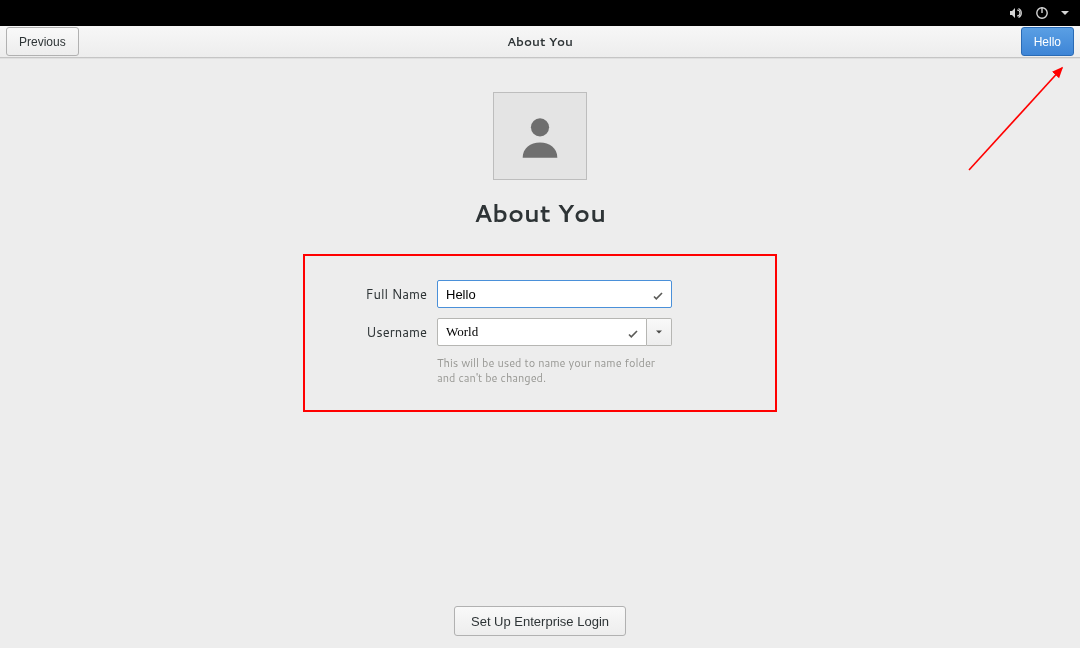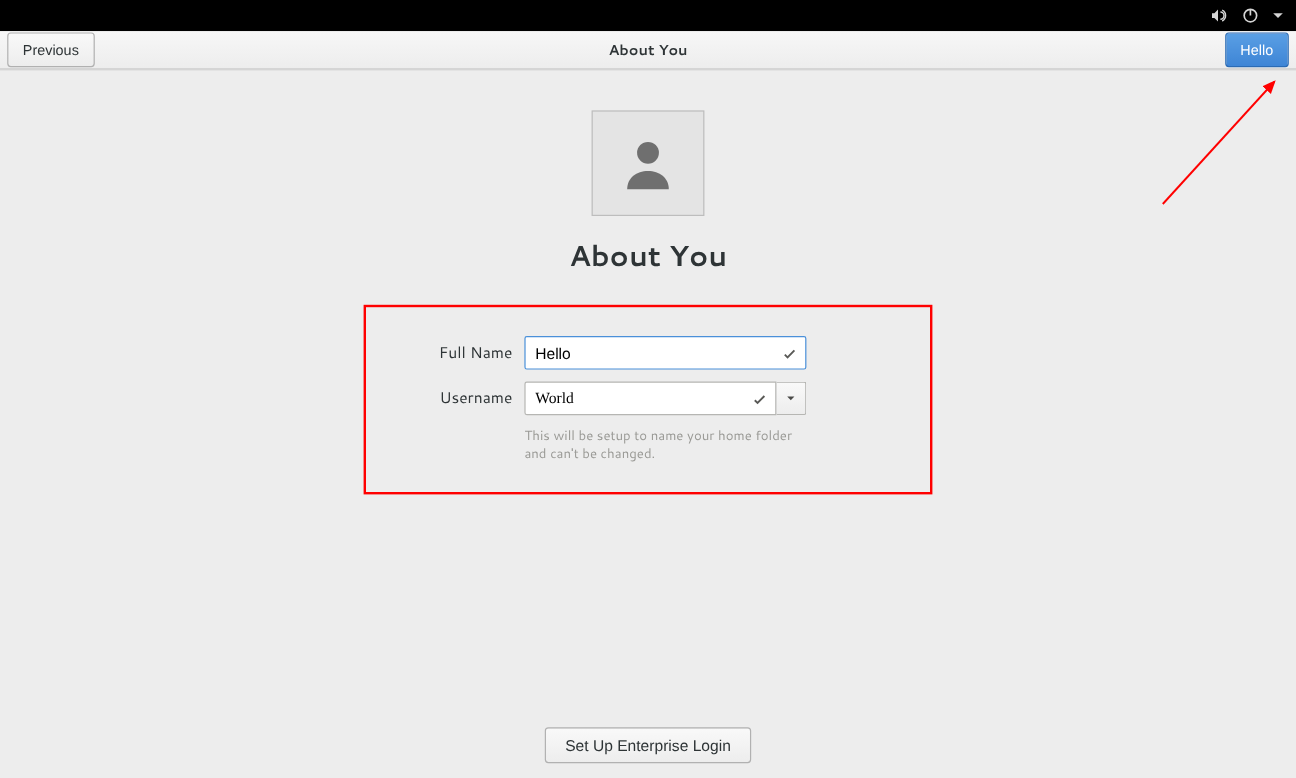--- a/index.html
+++ b/index.html
@@ -230,19 +230,19 @@
           </span>
         </div>
         <div class="drop-btn">
           <svg width="8" height="8" viewBox="0 0 8 8">
               <path d="M1 2.5l3 3 3-3z" fill="#4a4a48"></path>
             </svg>
         </div>
       </div>
     </div>
 
-    <div class="hint">This will be setup to name your home folder and can't be changed.</div>
+    <div class="hint">This will be used to name your name folder and can't be changed.</div>
 
   </div>
 
   <button class="btn enterprise-btn">Set Up Enterprise Login</button>
 
 </div>
 
 </body></html>

